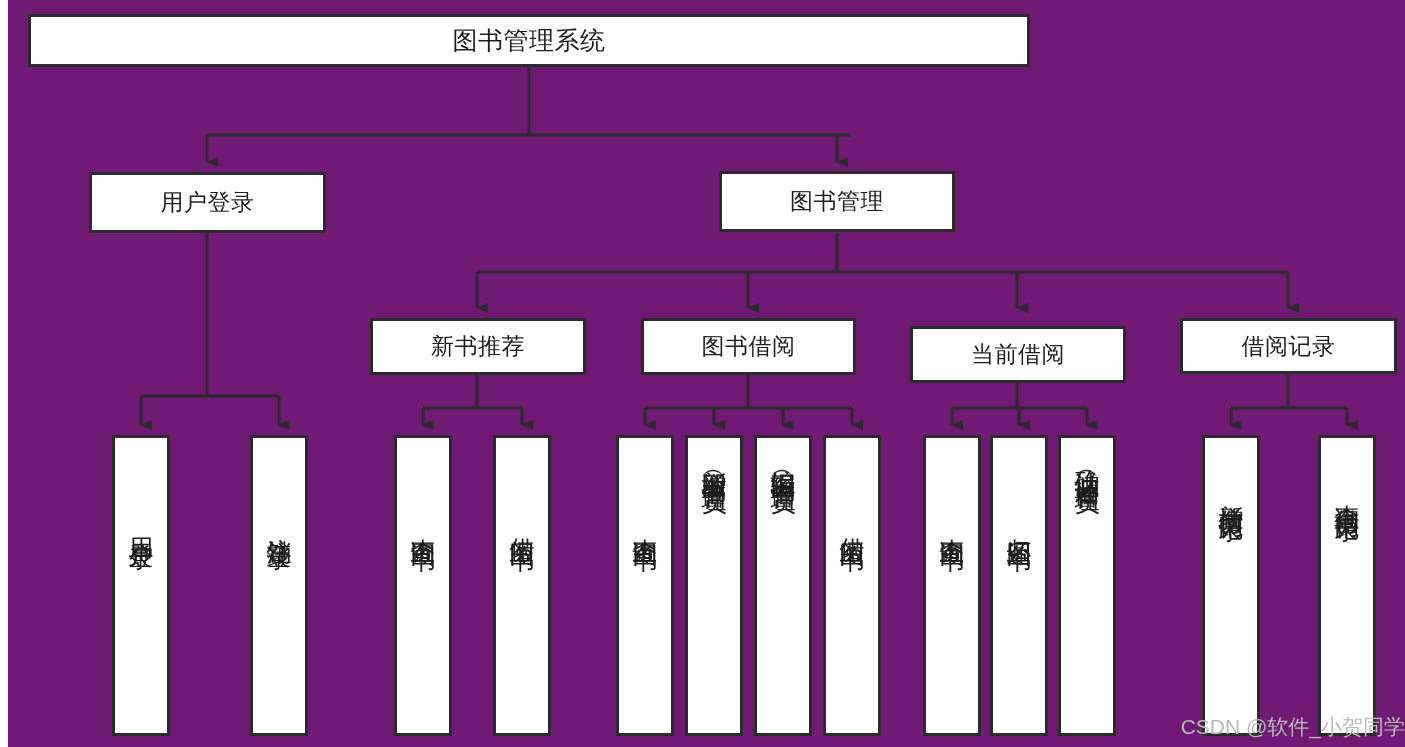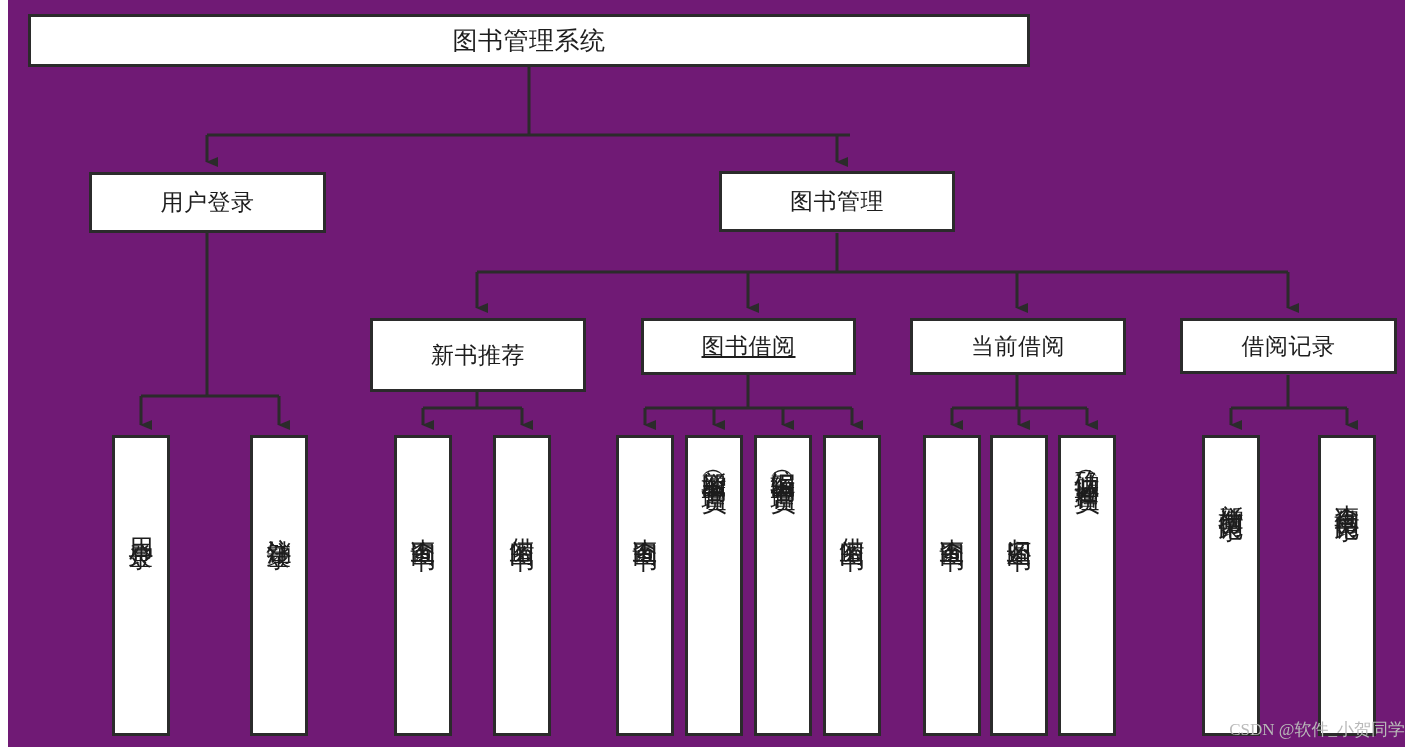--- a/index.html
+++ b/index.html
@@ -61,25 +61,24 @@
     text-orientation: upright;
     font-size: 25px;
     line-height: 1.0;
     letter-spacing: 3px;
     white-space: nowrap;
   }
   .watermark {
     position: absolute;
     right: 8px;
     bottom: 6px;
-    font-size: 17px;
+    font-size: 21px;
     color: #b9b9b9;
     white-space: nowrap;
     user-select: none;
-    font-family: Liberation Serif, serif;
   }
 </style>
 </head>
 <body>
 
 <div id="canvas">
 
   <svg class="wires" viewBox="0 0 1405 747" xmlns="http://www.w3.org/2000/svg">
     <defs>
       <marker id="arw" markerWidth="10" markerHeight="12" refX="5" refY="11" orient="auto" markerUnits="userSpaceOnUse">
@@ -135,29 +134,29 @@
   </div>
 
   <div class="node h" style="left:81px; top:172px; width:237px; height:61px;">
     <span class="label">用户登录</span>
   </div>
 
   <div class="node h" style="left:711px; top:171px; width:236px; height:61px;">
     <span class="label">图书管理</span>
   </div>
 
-  <div class="node h" style="left:362px; top:318px; width:216px; height:74px;">
+  <div class="node h" style="left:362px; top:318px; width:216px; height:57px;">
     <span class="label">新书推荐</span>
   </div>
 
-  <div class="node h" style="left:633px; top:318px; width:215px; height:57px;text-decoration:underline;">
+  <div class="node h" style="left:633px; top:318px; width:215px; height:57px;">
     <span class="label">图书借阅</span>
   </div>
 
-  <div class="node h" style="left:902px; top:318px; width:216px; height:57px;">
+  <div class="node h" style="left:902px; top:326px; width:216px; height:57px;">
     <span class="label">当前借阅</span>
   </div>
 
   <div class="node h" style="left:1172px; top:318px; width:217px; height:56px;">
     <span class="label">借阅记录</span>
   </div>
 
   <div class="node v" style="left:104px; top:435px; width:58px; height:301px; padding-top:80px;">
     <span class="label">用户登录</span>
   </div>

